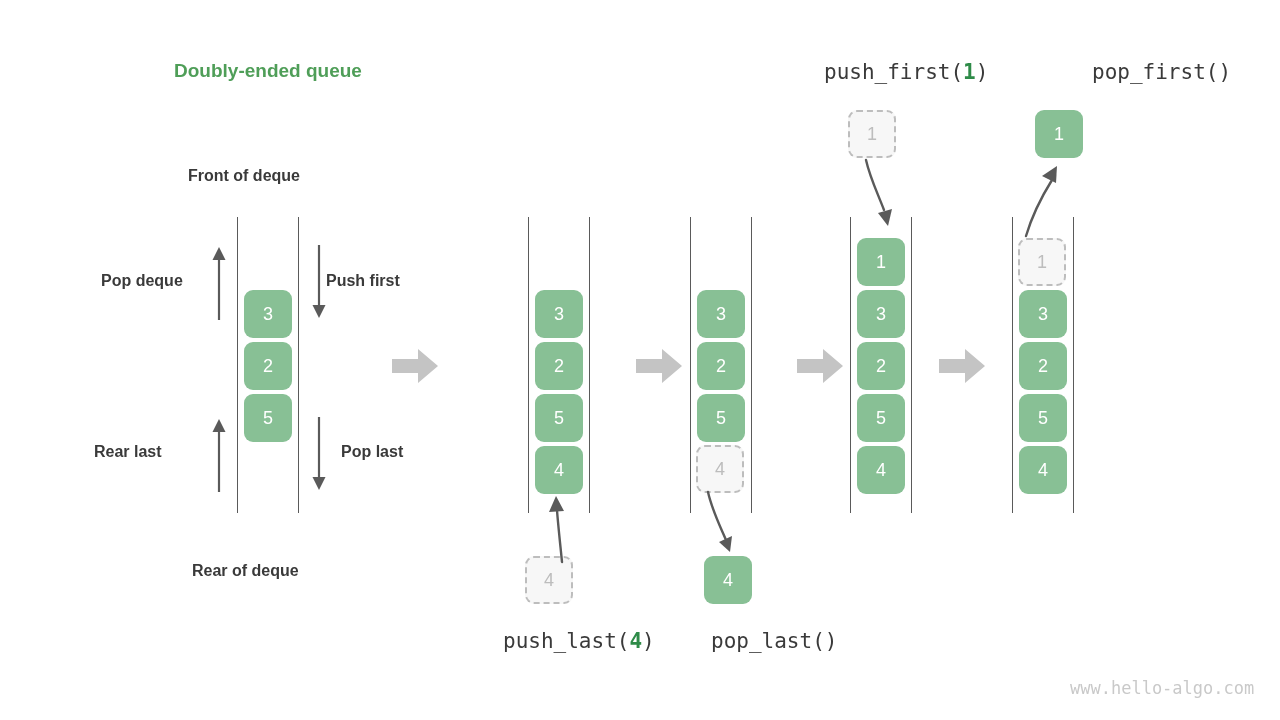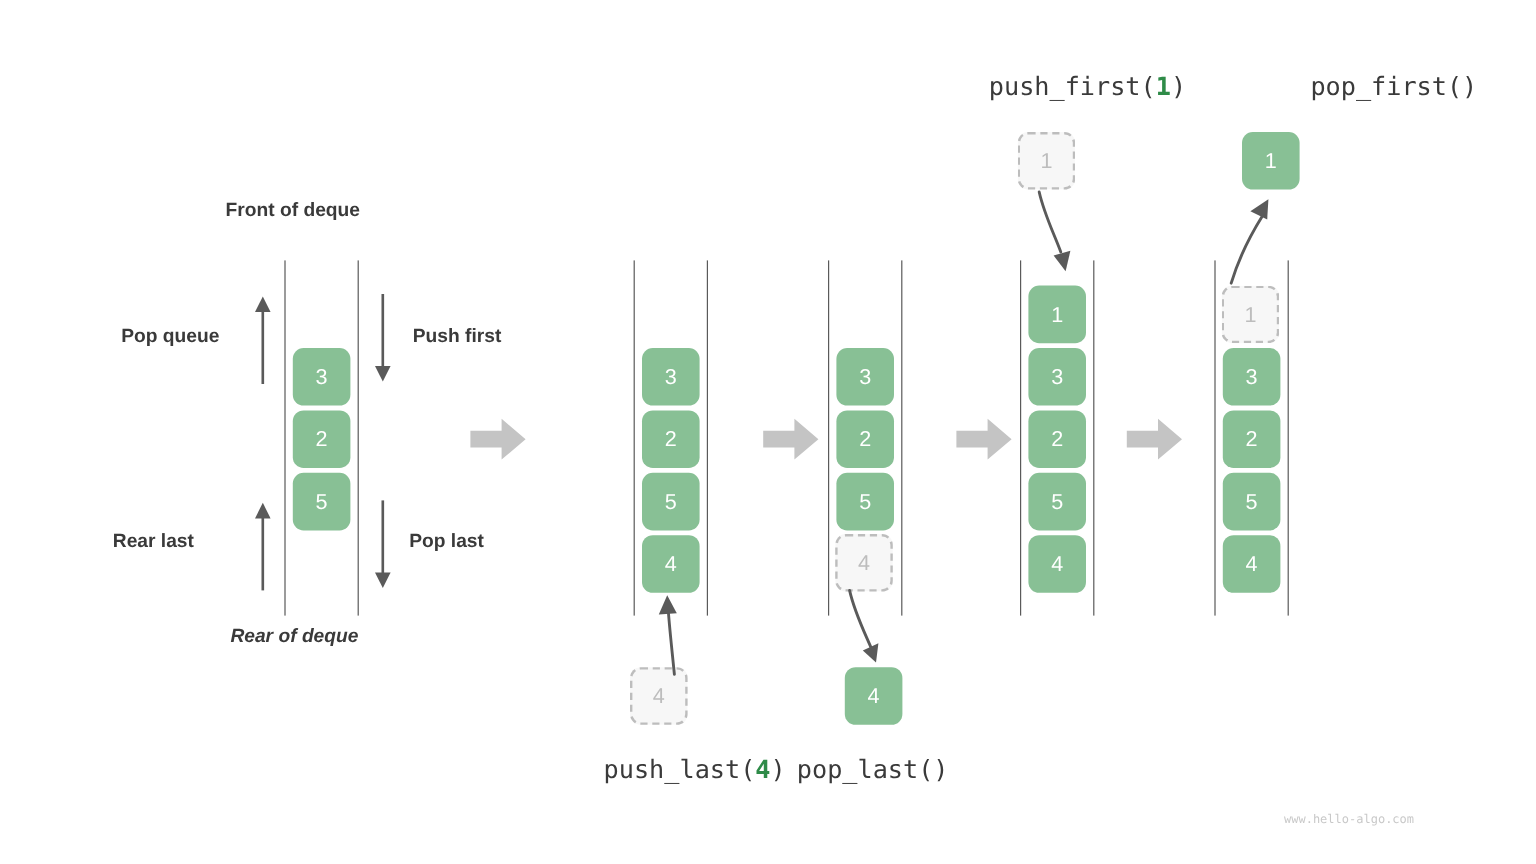--- a/index.html
+++ b/index.html
@@ -40,21 +40,21 @@
     font-size: 21px;
     color: #3a3a3a;
     white-space: nowrap;
     letter-spacing: 0px;
     text-align: right;
   }
   .mono-label .hl { color: #2e8b48; font-weight: bold; }
 
   .watermark {
     font-family: "DejaVu Sans Mono", "Liberation Mono", monospace;
-    font-size: 10px;
+    font-size: 17px;
     color: #c9c9c9;
     white-space: nowrap;
   }
 
   
   .rail {
     width: 1px;
     background: #5a5a5a;
   }
 
@@ -86,46 +86,47 @@
     height: 34px;
   }
 
   svg { display: block; overflow: visible; }
 </style>
 </head>
 <body>
 
 <div id="stage">
 
+  <div class="abs title-green" style="left:143px; top:60px; width:250px;">Doubly-ended queue</div>
 
   <div class="abs label-dark" style="left:188px; top:167px;">Front of deque</div>
-  <div class="abs label-dark" style="left:192px; top:522px;font-style:italic;">Rear of deque</div>
+  <div class="abs label-dark" style="left:192px; top:562px;">Rear of deque</div>
 
   <div class="abs rail" style="left:237px; top:217px; height:296px;"></div>
   <div class="abs rail" style="left:298px; top:217px; height:296px;"></div>
 
   <div class="abs cell filled" style="left:244px; top:290px;">3</div>
   <div class="abs cell filled" style="left:244px; top:342px;">2</div>
   <div class="abs cell filled" style="left:244px; top:394px;">5</div>
 
   <div class="abs" style="left:206px; top:245px;">
     <svg width="26" height="75" viewBox="0 0 26 75">
       <line x1="13" y1="75" x2="13" y2="12" stroke="#5a5a5a" stroke-width="2.2"></line>
       <path d="M13 2 L19.5 15 L6.5 15 Z" fill="#5a5a5a"></path>
     </svg>
   </div>
-  <div class="abs label-dark" style="left:101px; top:272px;">Pop queue</div>
+  <div class="abs label-dark" style="left:101px; top:272px;">Pop deque</div>
 
   <div class="abs" style="left:306px; top:245px;">
     <svg width="26" height="75" viewBox="0 0 26 75">
       <line x1="13" y1="0" x2="13" y2="63" stroke="#5a5a5a" stroke-width="2.2"></line>
       <path d="M13 73 L19.5 60 L6.5 60 Z" fill="#5a5a5a"></path>
     </svg>
   </div>
-  <div class="abs label-dark" style="left:344px; top:272px;">Push first</div>
+  <div class="abs label-dark" style="left:326px; top:272px;">Push first</div>
 
   <div class="abs" style="left:206px; top:417px;">
     <svg width="26" height="75" viewBox="0 0 26 75">
       <line x1="13" y1="75" x2="13" y2="12" stroke="#5a5a5a" stroke-width="2.2"></line>
       <path d="M13 2 L19.5 15 L6.5 15 Z" fill="#5a5a5a"></path>
     </svg>
   </div>
   <div class="abs label-dark" style="left:94px; top:443px;">Rear last</div>
 
   <div class="abs" style="left:306px; top:417px;">
@@ -234,19 +235,19 @@
     </svg>
   </div>
 
   <div class="abs mono-label" style="left:1092px; top:60px;">
     <span>pop_first()</span>
   </div>
 
   <div class="abs mono-label" style="left:503px; top:629px;">
     <span>push_last(</span><span class="hl">4</span><span>)</span>
   </div>
-  <div class="abs mono-label" style="left:664px; top:629px;">
+  <div class="abs mono-label" style="left:711px; top:629px;">
     <span>pop_last()</span>
   </div>
 
   <div class="abs watermark" style="left:1070px; top:678px;">www.hello-algo.com</div>
 
 </div>
 
 </body></html>

